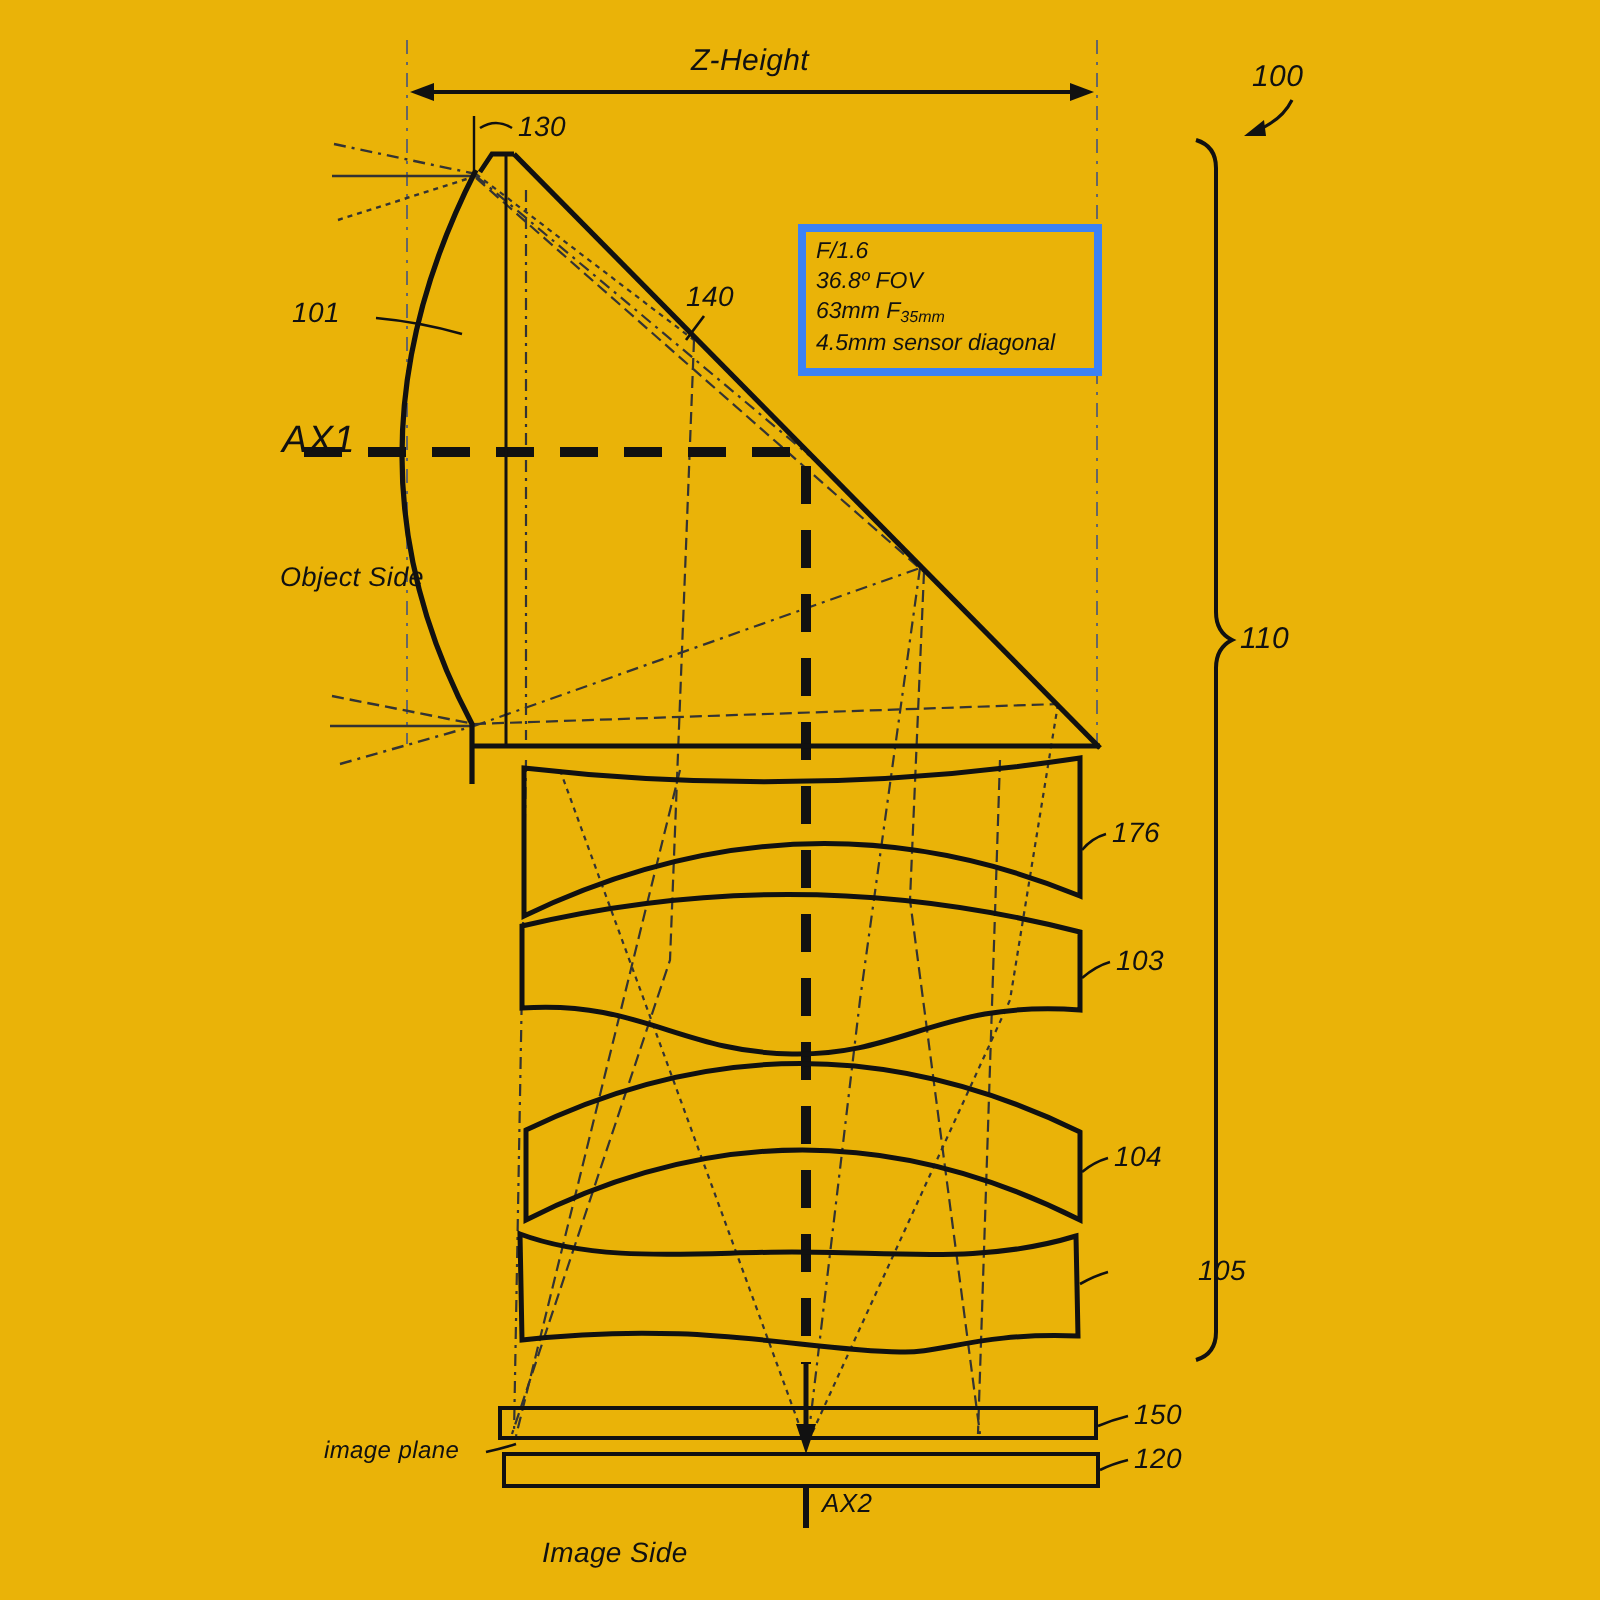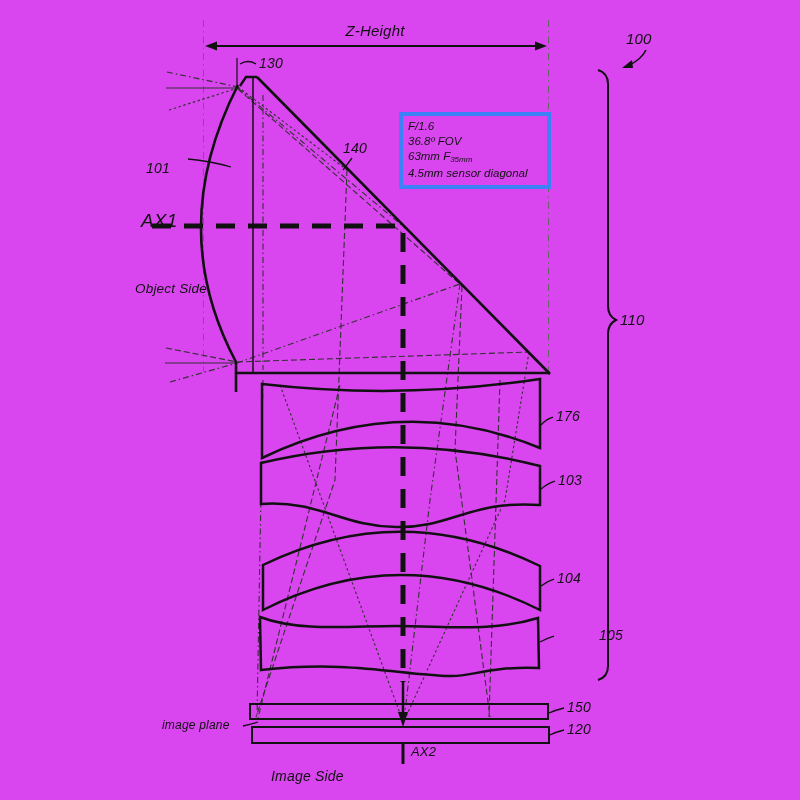--- a/index.html
+++ b/index.html
@@ -1,28 +1,28 @@
 <!DOCTYPE html>
 <html><head>
 <meta charset="utf-8">
 <style>
   html,body{margin:0;padding:0;background:#ffffff;}
   .stage{
-    position:relative;width:800px;height:800px;background:#d946ef;
+    position:relative;width:800px;height:800px;background:#eab308;
     font-family:"Liberation Sans",sans-serif;overflow:hidden;
   }
   svg{position:absolute;left:0;top:0;}
   .lbl{
     position:absolute;font-style:italic;color:#111;
     font-family:"Liberation Sans",sans-serif;white-space:nowrap;
     letter-spacing:.2px;
   }
   .ref{font-size:14px;}
   .big{font-size:15px;}
-  .center{text-align:center;white-space:normal;}
+  .center{text-align:right;white-space:normal;}
   .spec-box{
     position:absolute;left:399px;top:112px;width:134px;
     border:4px solid #3b82f6;padding:3px 5px 4px 5px;
     font-style:italic;font-size:11.5px;line-height:1.32;color:#111;
   }
   .spec-box .sub{font-size:8px;vertical-align:-2px;}
 </style>
 </head>
 <body>
 
@@ -126,21 +126,21 @@
       <polygon points="622,68 632,60 633,68" stroke="none"></polygon>
     </g>
   </svg>
 
   <div class="lbl big" style="left:330px;top:22px;width:90px;text-align:center;">Z-Height</div>
 
   <div class="lbl big" style="left:626px;top:30px;">100</div>
 
   <div class="lbl ref" style="left:259px;top:55px;">130</div>
 
-  <div class="lbl ref" style="left:146px;top:160px;text-align:right;">101</div>
+  <div class="lbl ref" style="left:146px;top:148px;text-align:right;">101</div>
 
   <div class="lbl ref" style="left:343px;top:140px;">140</div>
 
   <div class="lbl" style="left:141px;top:210px;font-size:19px;">AX1</div>
 
   <div class="lbl center" style="left:130px;top:281px;width:82px;font-size:13.5px;line-height:1.15;">Object Side</div>
 
   <div class="spec-box">
     <div>F/1.6</div>
     <div>36.8º FOV</div>

